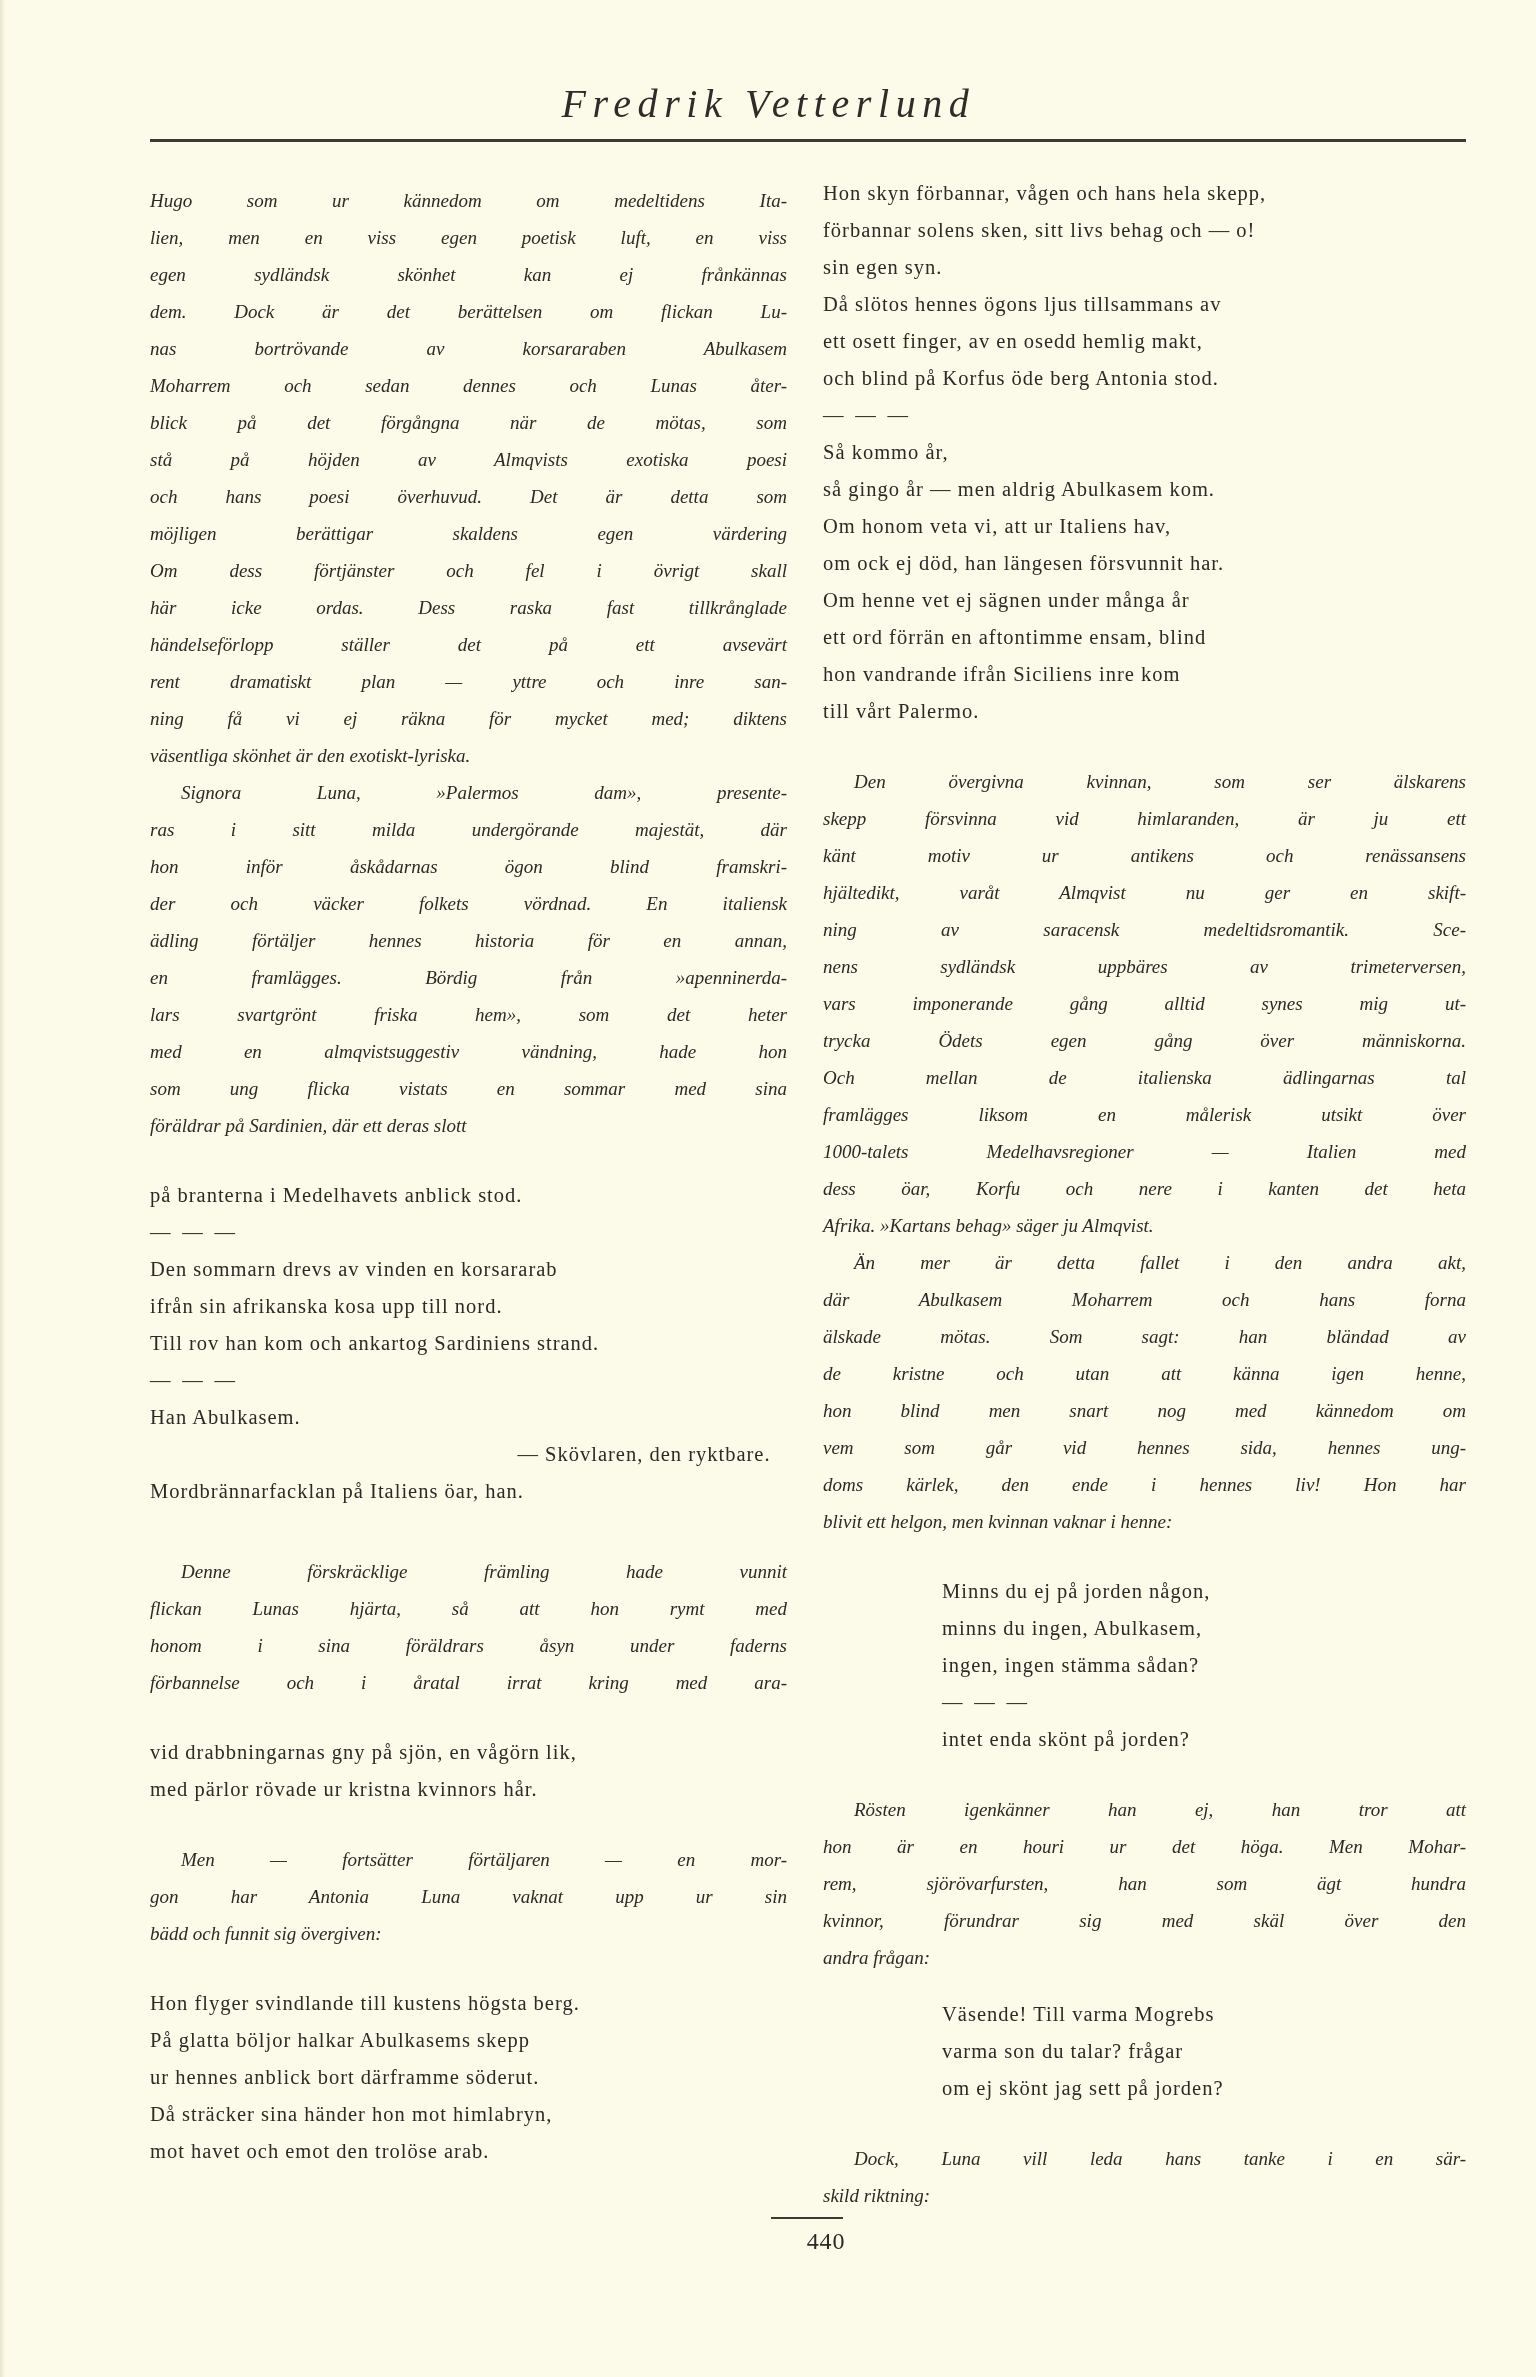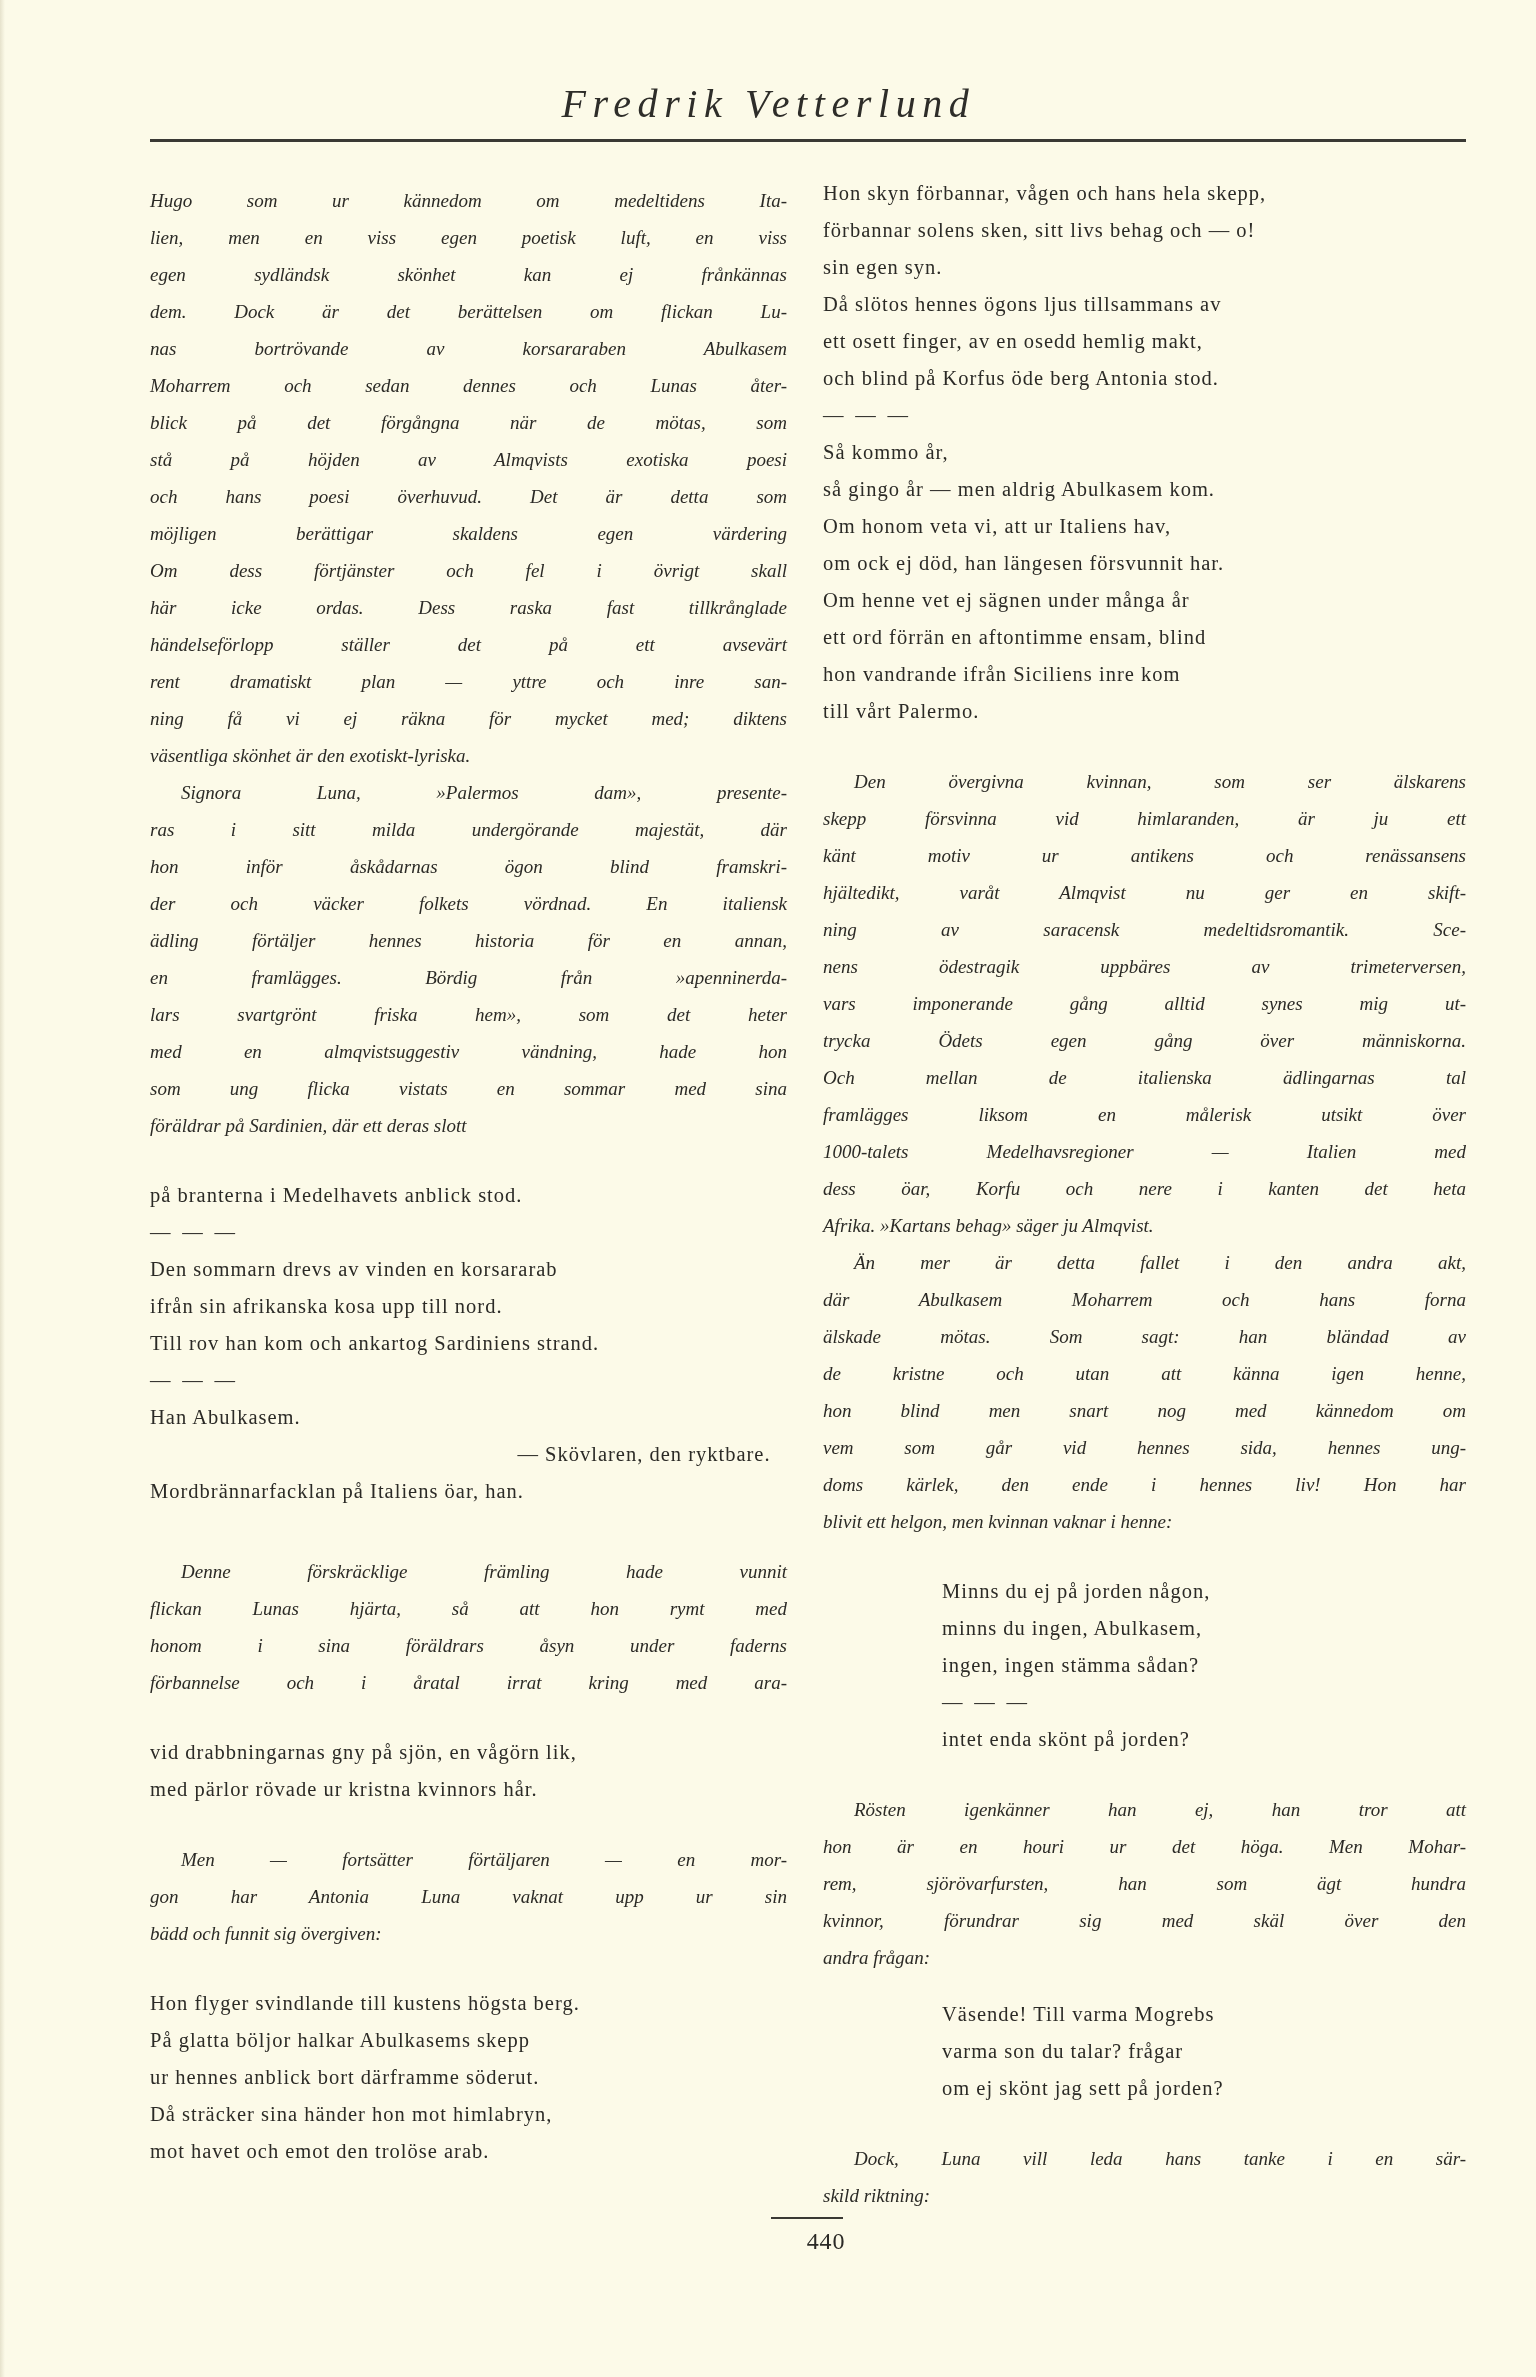--- a/index.html
+++ b/index.html
@@ -184,21 +184,21 @@
       <span class="vline">hon vandrande ifrån Siciliens inre kom</span>
       <span class="vline">till vårt Palermo.</span>
     </div>
   <div class="gap-m"></div>
   <div class="prose">
       <span class="line indent">Den övergivna kvinnan, som ser älskarens</span>
       <span class="line">skepp försvinna vid himlaranden, är ju ett</span>
       <span class="line">känt motiv ur antikens och renässansens</span>
       <span class="line">hjältedikt, varåt Almqvist nu ger en skift-</span>
       <span class="line">ning av saracensk medeltidsromantik. Sce-</span>
-      <span class="line">nens ödestragik uppbäres av trimeterversen,</span>
+      <span class="line">nens sydländsk uppbäres av trimeterversen,</span>
       <span class="line">vars imponerande gång alltid synes mig ut-</span>
       <span class="line">trycka Ödets egen gång över människorna.</span>
       <span class="line">Och mellan de italienska ädlingarnas tal</span>
       <span class="line">framlägges liksom en målerisk utsikt över</span>
       <span class="line">1000-talets Medelhavsregioner — Italien med</span>
       <span class="line">dess öar, Korfu och nere i kanten det heta</span>
       <span class="line last">Afrika. »Kartans behag» säger ju Almqvist.</span>
     </div>
   <div class="prose">
       <span class="line indent">Än mer är detta fallet i den andra akt,</span>

